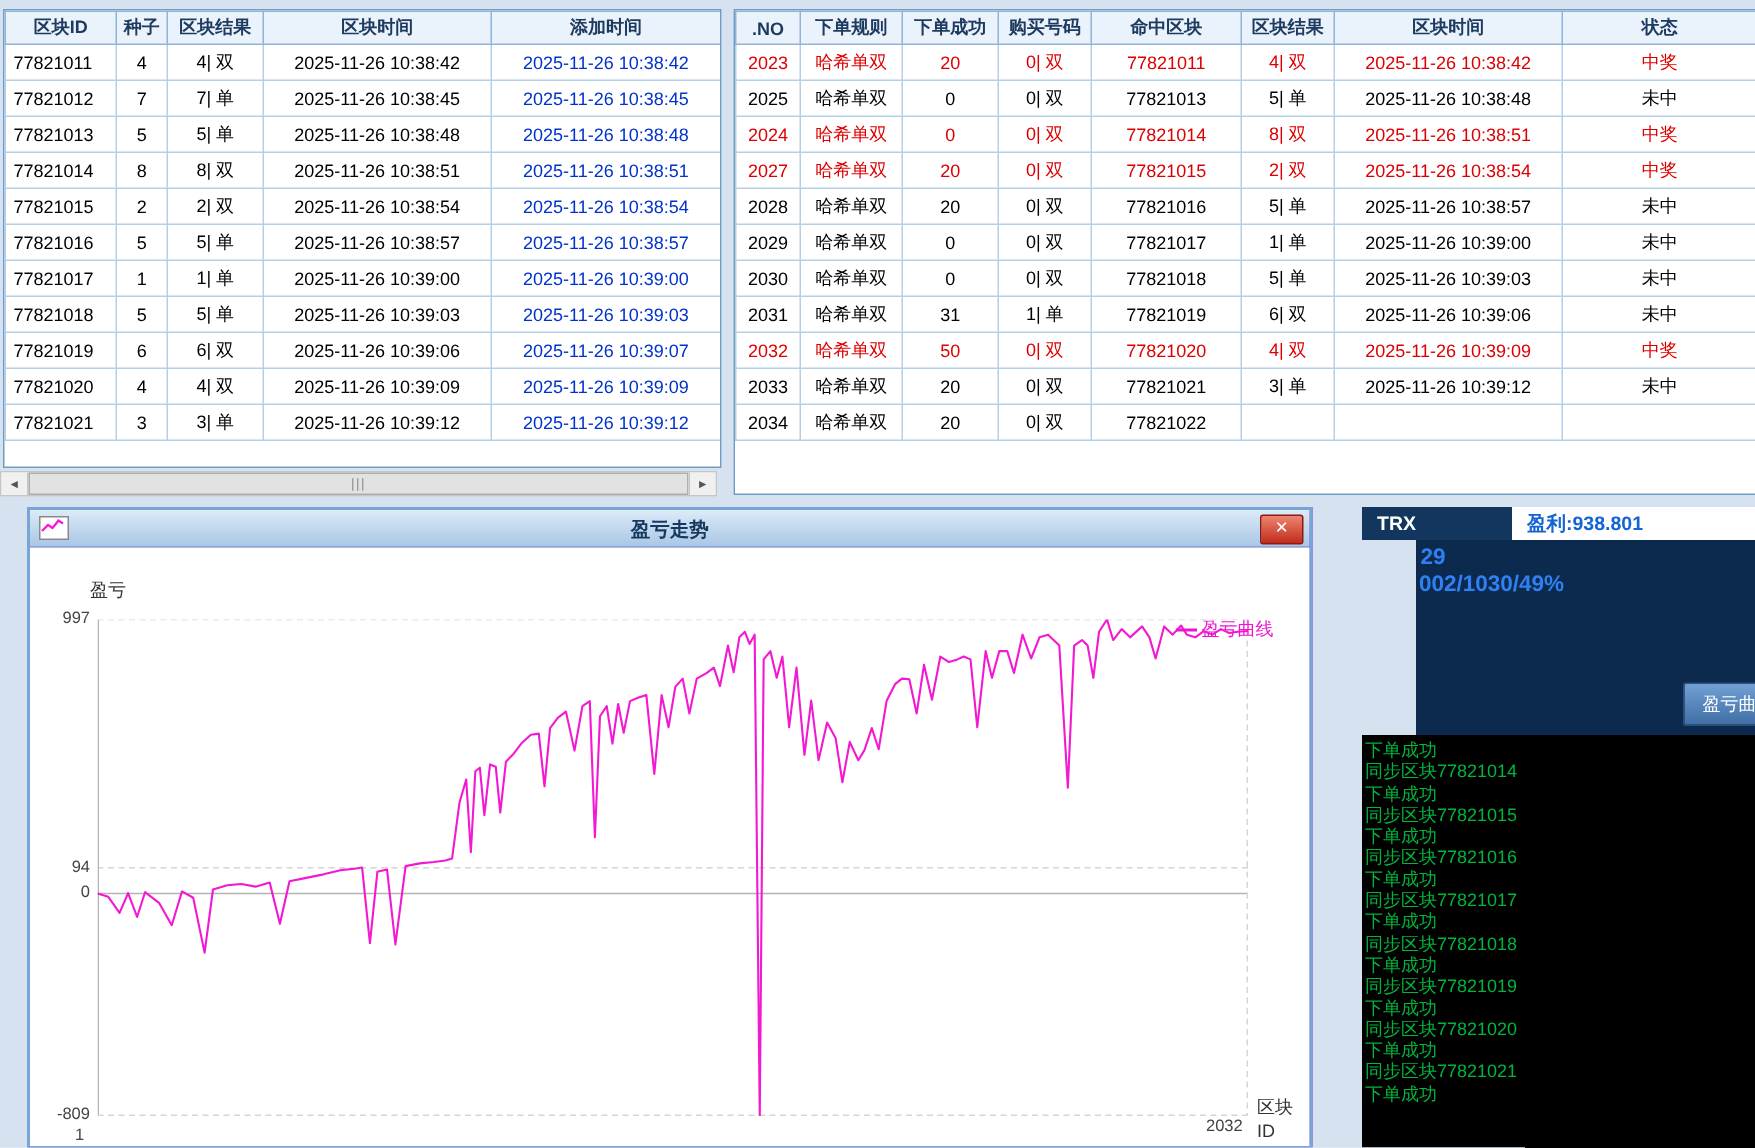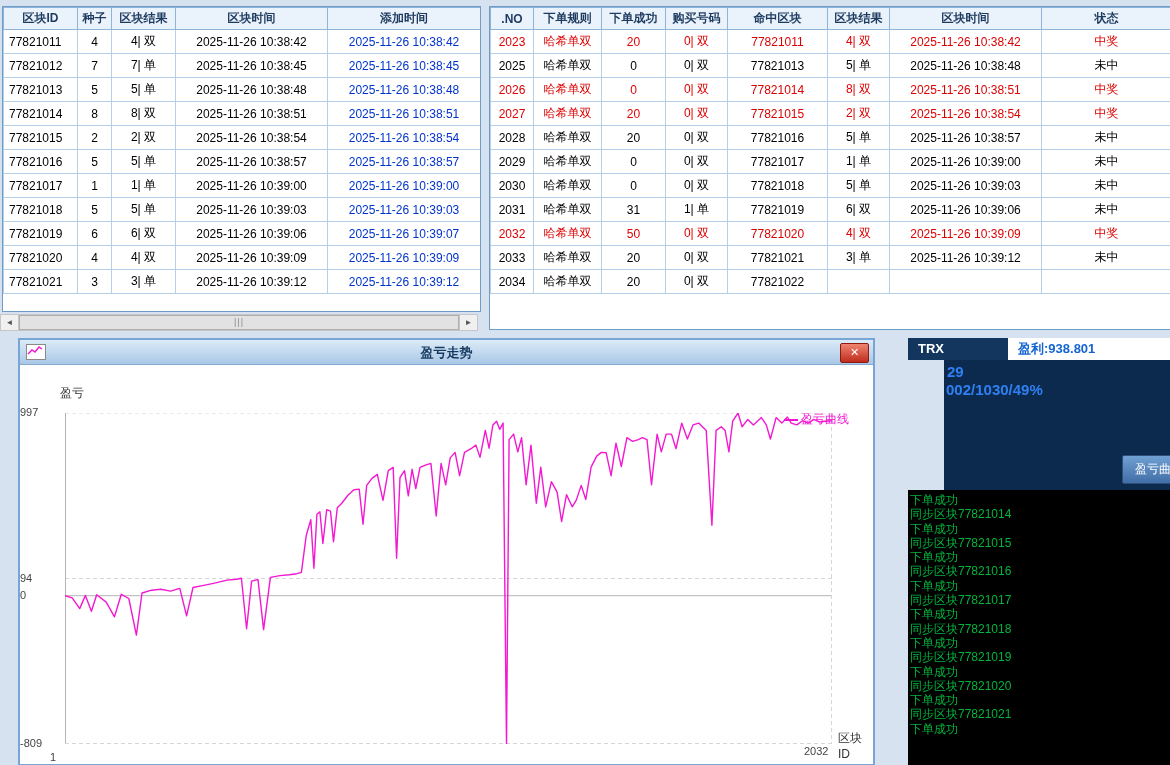--- a/index.html
+++ b/index.html
@@ -30,21 +30,21 @@
   .titlebar .title{position:absolute;left:0;right:0;top:4px;text-align:center;color:#16395f;font-weight:bold;font-size:13px;}
   .win-icon{position:absolute;left:6px;top:4px;width:18px;height:14px;background:#fff;border:1px solid #8a8a8a;z-index:2;}
   .close-btn{position:absolute;right:4px;top:3px;width:27px;height:18px;background:linear-gradient(#ee8570,#c02c1d);border:1px solid #8d1a10;border-radius:2px;color:#fff;font-size:11px;line-height:16px;text-align:center;cursor:pointer;z-index:2;}
   .chart-body{position:relative;width:100%;height:399px;background:#fff;overflow:hidden;}
   .plot{position:absolute;left:45px;top:48px;width:767px;height:331px;}
   .plot svg{position:absolute;left:0;top:0;width:767px;height:331px;}
   .ylab{position:absolute;left:40px;top:20px;color:#333;}
   .xlab{position:absolute;left:818px;top:365px;color:#333;}
   .legend{position:absolute;left:764px;top:46px;display:flex;align-items:center;gap:3px;color:#f014d2;}
   .legend .dash{width:14px;height:2px;background:#f014d2;}
-  .ytick{position:absolute;left:0;width:40px;text-align:left;color:#444;font-size:11px;}
+  .ytick{position:absolute;left:0;width:40px;text-align:right;color:#444;font-size:11px;}
   .xtick{position:absolute;color:#444;font-size:11px;}
 
   
   .right-panel{position:absolute;left:875px;top:338px;width:295px;height:427px;display:flex;flex-direction:column;padding-left:33px;}
   .rp-top{height:22px;display:flex;background:#fff;}
   .trx-box{width:100px;background:#12365e;color:#fff;font-weight:bold;font-size:13px;line-height:22px;padding-left:10px;box-sizing:border-box;}
   .profit{flex:1;color:#1464d2;font-weight:bold;font-size:13px;line-height:22px;padding-left:10px;}
   .rp-navy{height:130px;background:#0c2a4e;position:relative;color:#2f80f2;font-weight:bold;margin-left:36px;}
   .rp-navy .l1{font-size:15px;padding:3px 0 0 3px;}
   .rp-navy .l2{font-size:15px;padding:1px 0 0 2px;}
@@ -204,21 +204,21 @@
             <td>2025</td>
             <td>哈希单双</td>
             <td>0</td>
             <td>0| 双</td>
             <td>77821013</td>
             <td>5| 单</td>
             <td>2025-11-26 10:38:48</td>
             <td>未中</td>
           </tr>
           <tr class="win">
-            <td>2026</td>
+            <td>2024</td>
             <td>哈希单双</td>
             <td>0</td>
             <td>0| 双</td>
             <td>77821014</td>
             <td>8| 双</td>
             <td>2025-11-26 10:38:51</td>
             <td>中奖</td>
           </tr>
           <tr class="win">
             <td>2027</td>

